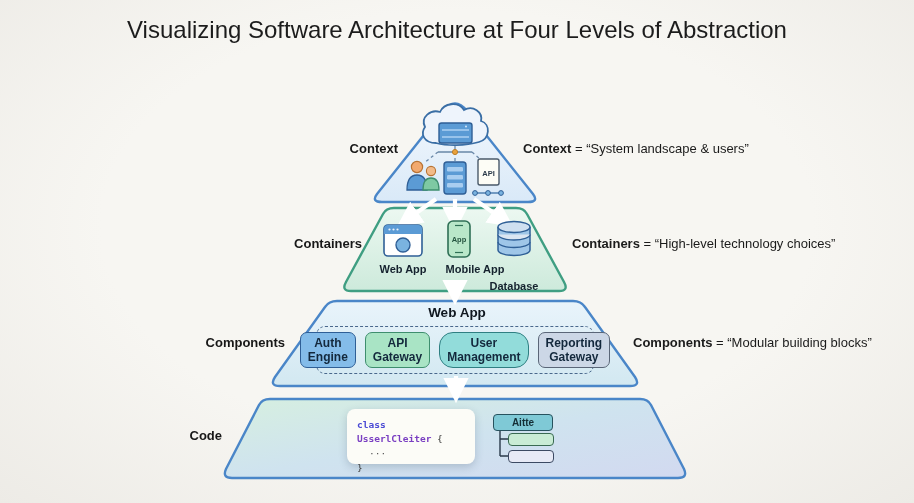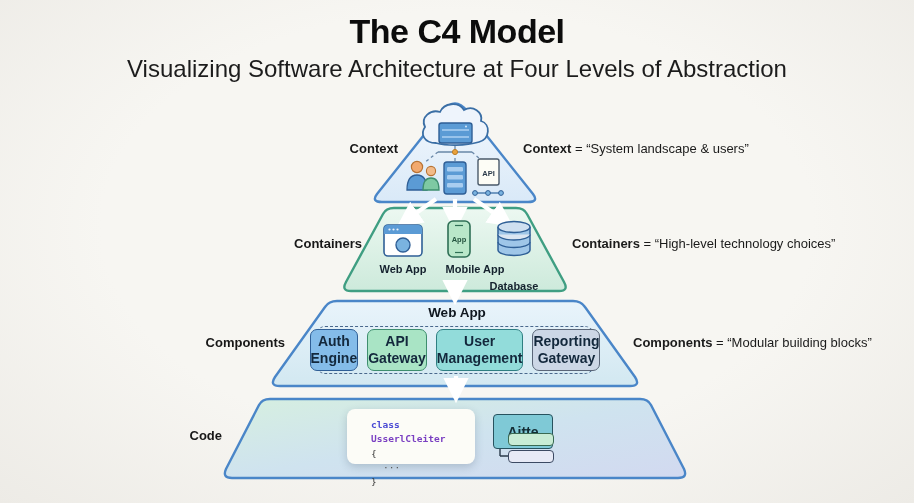--- a/index.html
+++ b/index.html
@@ -21,53 +21,52 @@
   
   .cap{position:absolute;transform:translateX(-50%);font-size:11px;font-weight:700;color:#15222e;white-space:nowrap;}
   
   .comp-title{position:absolute;top:305px;left:0;width:914px;text-align:center;font-size:13.5px;font-weight:700;color:#101820;}
   .comp-wrap{
     position:absolute;left:316px;top:326px;width:278px;height:48px;box-sizing:border-box;
     border:1.5px dashed #49688c;border-radius:9px;
     display:flex;align-items:center;justify-content:center;gap:9px;
   }
   .comp-box{
-    border-radius:7px;border:1.4px solid;padding:3px 0;text-align:center;
-    font-size:14px;font-weight:600;line-height:1.2;color:#13283c;
+    border-radius:7px;border:1.4px solid;padding:3px 7px;text-align:center;
+    font-size:12px;font-weight:600;line-height:1.2;color:#13283c;
   }
   .comp-auth{background:#84bce9;border-color:#2f5f96;}
   .comp-gw{background:#a9e4c5;border-color:#3e8e6e;}
-  .comp-um{background:#92dcda;border-color:#2f7f82;}
+  .comp-um{background:#92dcda;border-color:#2f7f82;border-radius:14px;}
   .comp-re{background:#ccd7e6;border-color:#5a6678;}
   
   .code-card{
     position:absolute;left:347px;top:409px;width:128px;height:55px;box-sizing:border-box;
     background:#fcfcf7;border-radius:8px;box-shadow:0 3px 9px rgba(40,60,80,.22);
-    padding:9px 24px;font-family:"DejaVu Sans Mono", monospace;font-size:9.5px;line-height:1.5;color:#333;
+    padding:9px 10px;font-family:"DejaVu Sans Mono", monospace;font-size:9.5px;line-height:1.5;color:#333;
   }
   .kw{color:#4a4ad4;font-weight:700;}
   .cls{color:#7a3fc2;font-weight:700;}
   .dots{color:#555;padding-left:12px;display:block;}
   .uml-parent{
-    position:absolute;left:493px;top:414px;width:60px;height:35px;box-sizing:border-box;
+    position:absolute;left:493px;top:414px;width:60px;height:17px;box-sizing:border-box;
     background:#7fc9d6;border:1.5px solid #27525e;border-radius:4px;
     display:flex;align-items:center;justify-content:center;
-    font-size:14px;font-weight:700;color:#142e35;
+    font-size:10px;font-weight:700;color:#142e35;
   }
   .uml-child{position:absolute;left:508px;width:46px;height:13px;box-sizing:border-box;border-radius:4px;border:1.4px solid;}
   .uml-c1{top:433px;background:#c9ecd5;border-color:#3a6a52;}
   .uml-c2{top:450px;background:#e7eaf6;border-color:#3c4a63;}
 </style>
 </head>
 <body>
 
 <div class="canvas">
 
   <div class="hdr">
-    <h1>The C4 Model</h1>
     <p>Visualizing Software Architecture at Four Levels of Abstraction</p>
   </div>
 
   <svg class="layer" width="914" height="503" viewBox="0 0 914 503">
     <defs>
       <linearGradient id="gctx" x1="0" y1="0" x2="0" y2="1">
         <stop offset="0" stop-color="#f3f8fd"></stop>
           <stop offset="1" stop-color="#d9e9f8"></stop>
       </linearGradient>
       <linearGradient id="gcont" x1="0" y1="0" x2="0" y2="1">

